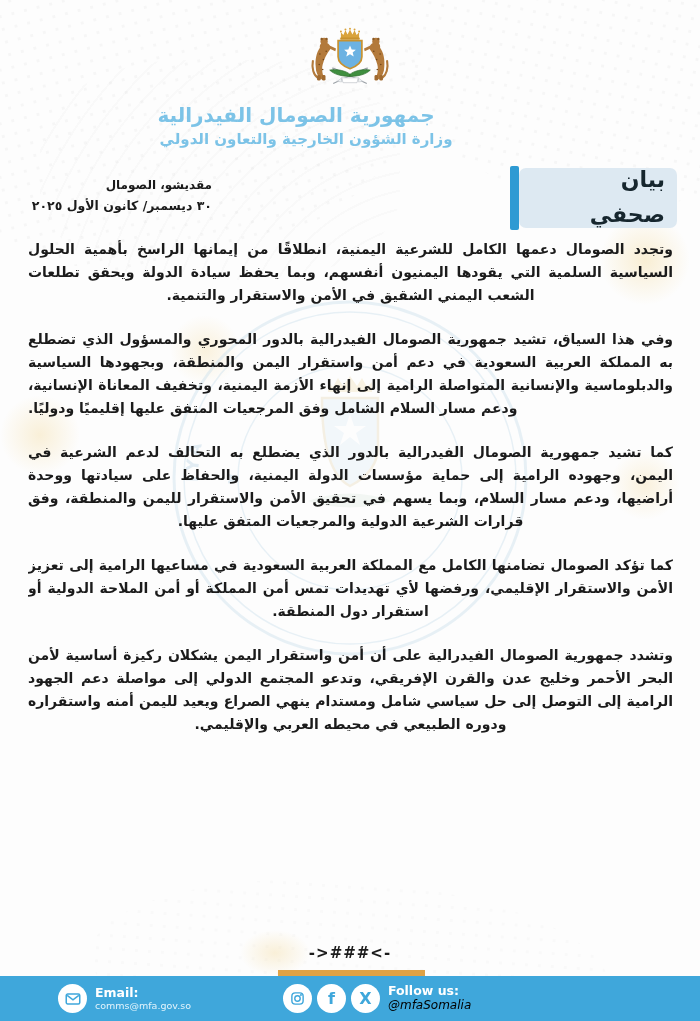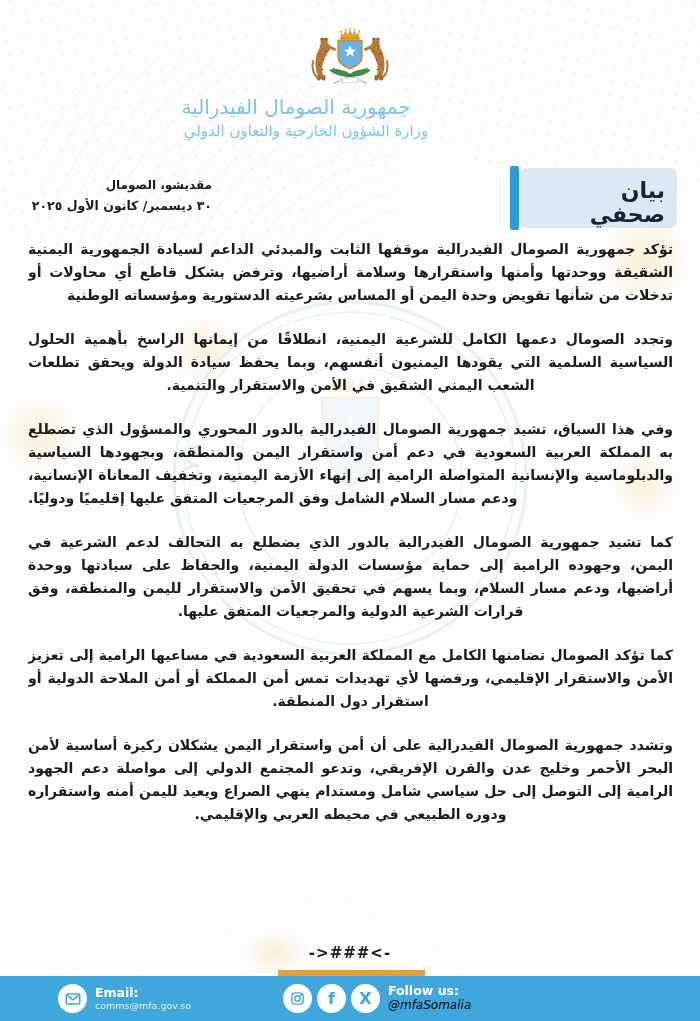--- a/index.html
+++ b/index.html
@@ -30,32 +30,32 @@
   .b2{left:0px;top:395px;width:80px;height:80px;background:radial-gradient(closest-side,rgba(243,219,160,.40),transparent);}
   .b3{left:170px;top:315px;width:70px;height:70px;background:radial-gradient(closest-side,rgba(243,219,160,.35),transparent);}
   .b4{left:610px;top:450px;width:70px;height:70px;background:radial-gradient(closest-side,rgba(243,219,160,.35),transparent);}
   .b5{left:240px;top:930px;width:70px;height:46px;background:radial-gradient(closest-side,rgba(243,219,160,.40),transparent);}
 
   
   .watermark{position:absolute;left:168px;top:296px;width:364px;height:364px;opacity:.42;pointer-events:none;}
 
   
   .emblem{position:absolute;left:301px;top:18px;width:98px;height:86px;}
-  .org{position:absolute;left:0;top:95px;width:592px;text-align:center;color:var(--light-blue-text);font-weight:normal;}
+  .org{position:absolute;left:0;top:103px;width:592px;text-align:center;color:var(--light-blue-text);font-weight:bold;}
   .org .country{font-size:20px;letter-spacing:.2px;}
   .org .ministry{font-size:15px;margin-top:3px;padding-left:20px;}
 
   
   .dateline{position:absolute;left:26px;top:178px;width:186px;text-align:right;font-weight:bold;}
   .dateline .loc{font-size:12px;}
   .dateline .date{font-size:12.5px;margin-top:6px;}
   .badge{position:absolute;right:22px;top:166px;display:flex;align-items:center;direction:rtl;}
   .badge .bar{width:9px;height:64px;background:var(--badge-bar);border-radius:2px;}
   .badge .box{width:158px;height:60px;background:var(--badge-bg);border-radius:7px;margin-right:1px;
-              display:flex;flex-direction:column;justify-content:flex-end;padding-right:12px;}
+              display:flex;flex-direction:column;justify-content:space-between;padding-right:12px;}
   .badge .box div{font-size:22px;font-weight:bold;color:#16262e;line-height:1.12;text-align:right;}
 
   
   .body-text{position:absolute;left:28px;top:238px;width:645px;height:712px;overflow:hidden;}
   .body-text p{font-size:14px;line-height:23px;font-weight:bold;text-align:justify;margin-bottom:21px;
                color:var(--text-dark);}
   .al-right{text-align-last:right;}
   .al-center{text-align-last:center;}
   .al-left{text-align-last:left;}
   .end-marker{position:absolute;left:0;top:944px;width:700px;text-align:center;direction:ltr;
@@ -188,21 +188,20 @@
 
   <div class="badge">
     <div class="box">
       <div>بيان</div>
       <div>صحفي</div>
     </div>
     <div class="bar"></div>
   </div>
 
   <div class="body-text">
-    <p class="al-right">تؤكد جمهورية الصومال الفيدرالية موقفها الثابت والمبدئي الداعم لسيادة الجمهورية اليمنية الشقيقة ووحدتها وأمنها واستقرارها وسلامة أراضيها، وترفض بشكل قاطع أي محاولات أو تدخلات من شأنها تقويض وحدة اليمن أو المساس بشرعيته الدستورية ومؤسساته الوطنية</p>
     <p class="al-center">وتجدد الصومال دعمها الكامل للشرعية اليمنية، انطلاقًا من إيمانها الراسخ بأهمية الحلول السياسية السلمية التي يقودها اليمنيون أنفسهم، وبما يحفظ سيادة الدولة ويحقق تطلعات الشعب اليمني الشقيق في الأمن والاستقرار والتنمية.</p>
     <p class="al-left">وفي هذا السياق، تشيد جمهورية الصومال الفيدرالية بالدور المحوري والمسؤول الذي تضطلع به المملكة العربية السعودية في دعم أمن واستقرار اليمن والمنطقة، وبجهودها السياسية والدبلوماسية والإنسانية المتواصلة الرامية إلى إنهاء الأزمة اليمنية، وتخفيف المعاناة الإنسانية، ودعم مسار السلام الشامل وفق المرجعيات المتفق عليها إقليميًا ودوليًا.</p>
     <p class="al-center">كما تشيد جمهورية الصومال الفيدرالية بالدور الذي يضطلع به التحالف لدعم الشرعية في اليمن، وجهوده الرامية إلى حماية مؤسسات الدولة اليمنية، والحفاظ على سيادتها ووحدة أراضيها، ودعم مسار السلام، وبما يسهم في تحقيق الأمن والاستقرار لليمن والمنطقة، وفق قرارات الشرعية الدولية والمرجعيات المتفق عليها.</p>
     <p class="al-center">كما تؤكد الصومال تضامنها الكامل مع المملكة العربية السعودية في مساعيها الرامية إلى تعزيز الأمن والاستقرار الإقليمي، ورفضها لأي تهديدات تمس أمن المملكة أو أمن الملاحة الدولية أو استقرار دول المنطقة.</p>
     <p class="al-center">وتشدد جمهورية الصومال الفيدرالية على أن أمن واستقرار اليمن يشكلان ركيزة أساسية لأمن البحر الأحمر وخليج عدن والقرن الإفريقي، وتدعو المجتمع الدولي إلى مواصلة دعم الجهود الرامية إلى التوصل إلى حل سياسي شامل ومستدام ينهي الصراع ويعيد لليمن أمنه واستقراره ودوره الطبيعي في محيطه العربي والإقليمي.</p>
   </div>
   <div class="end-marker">-&gt;###&lt;-</div>
 
   <div class="gold-bar"></div>
 

